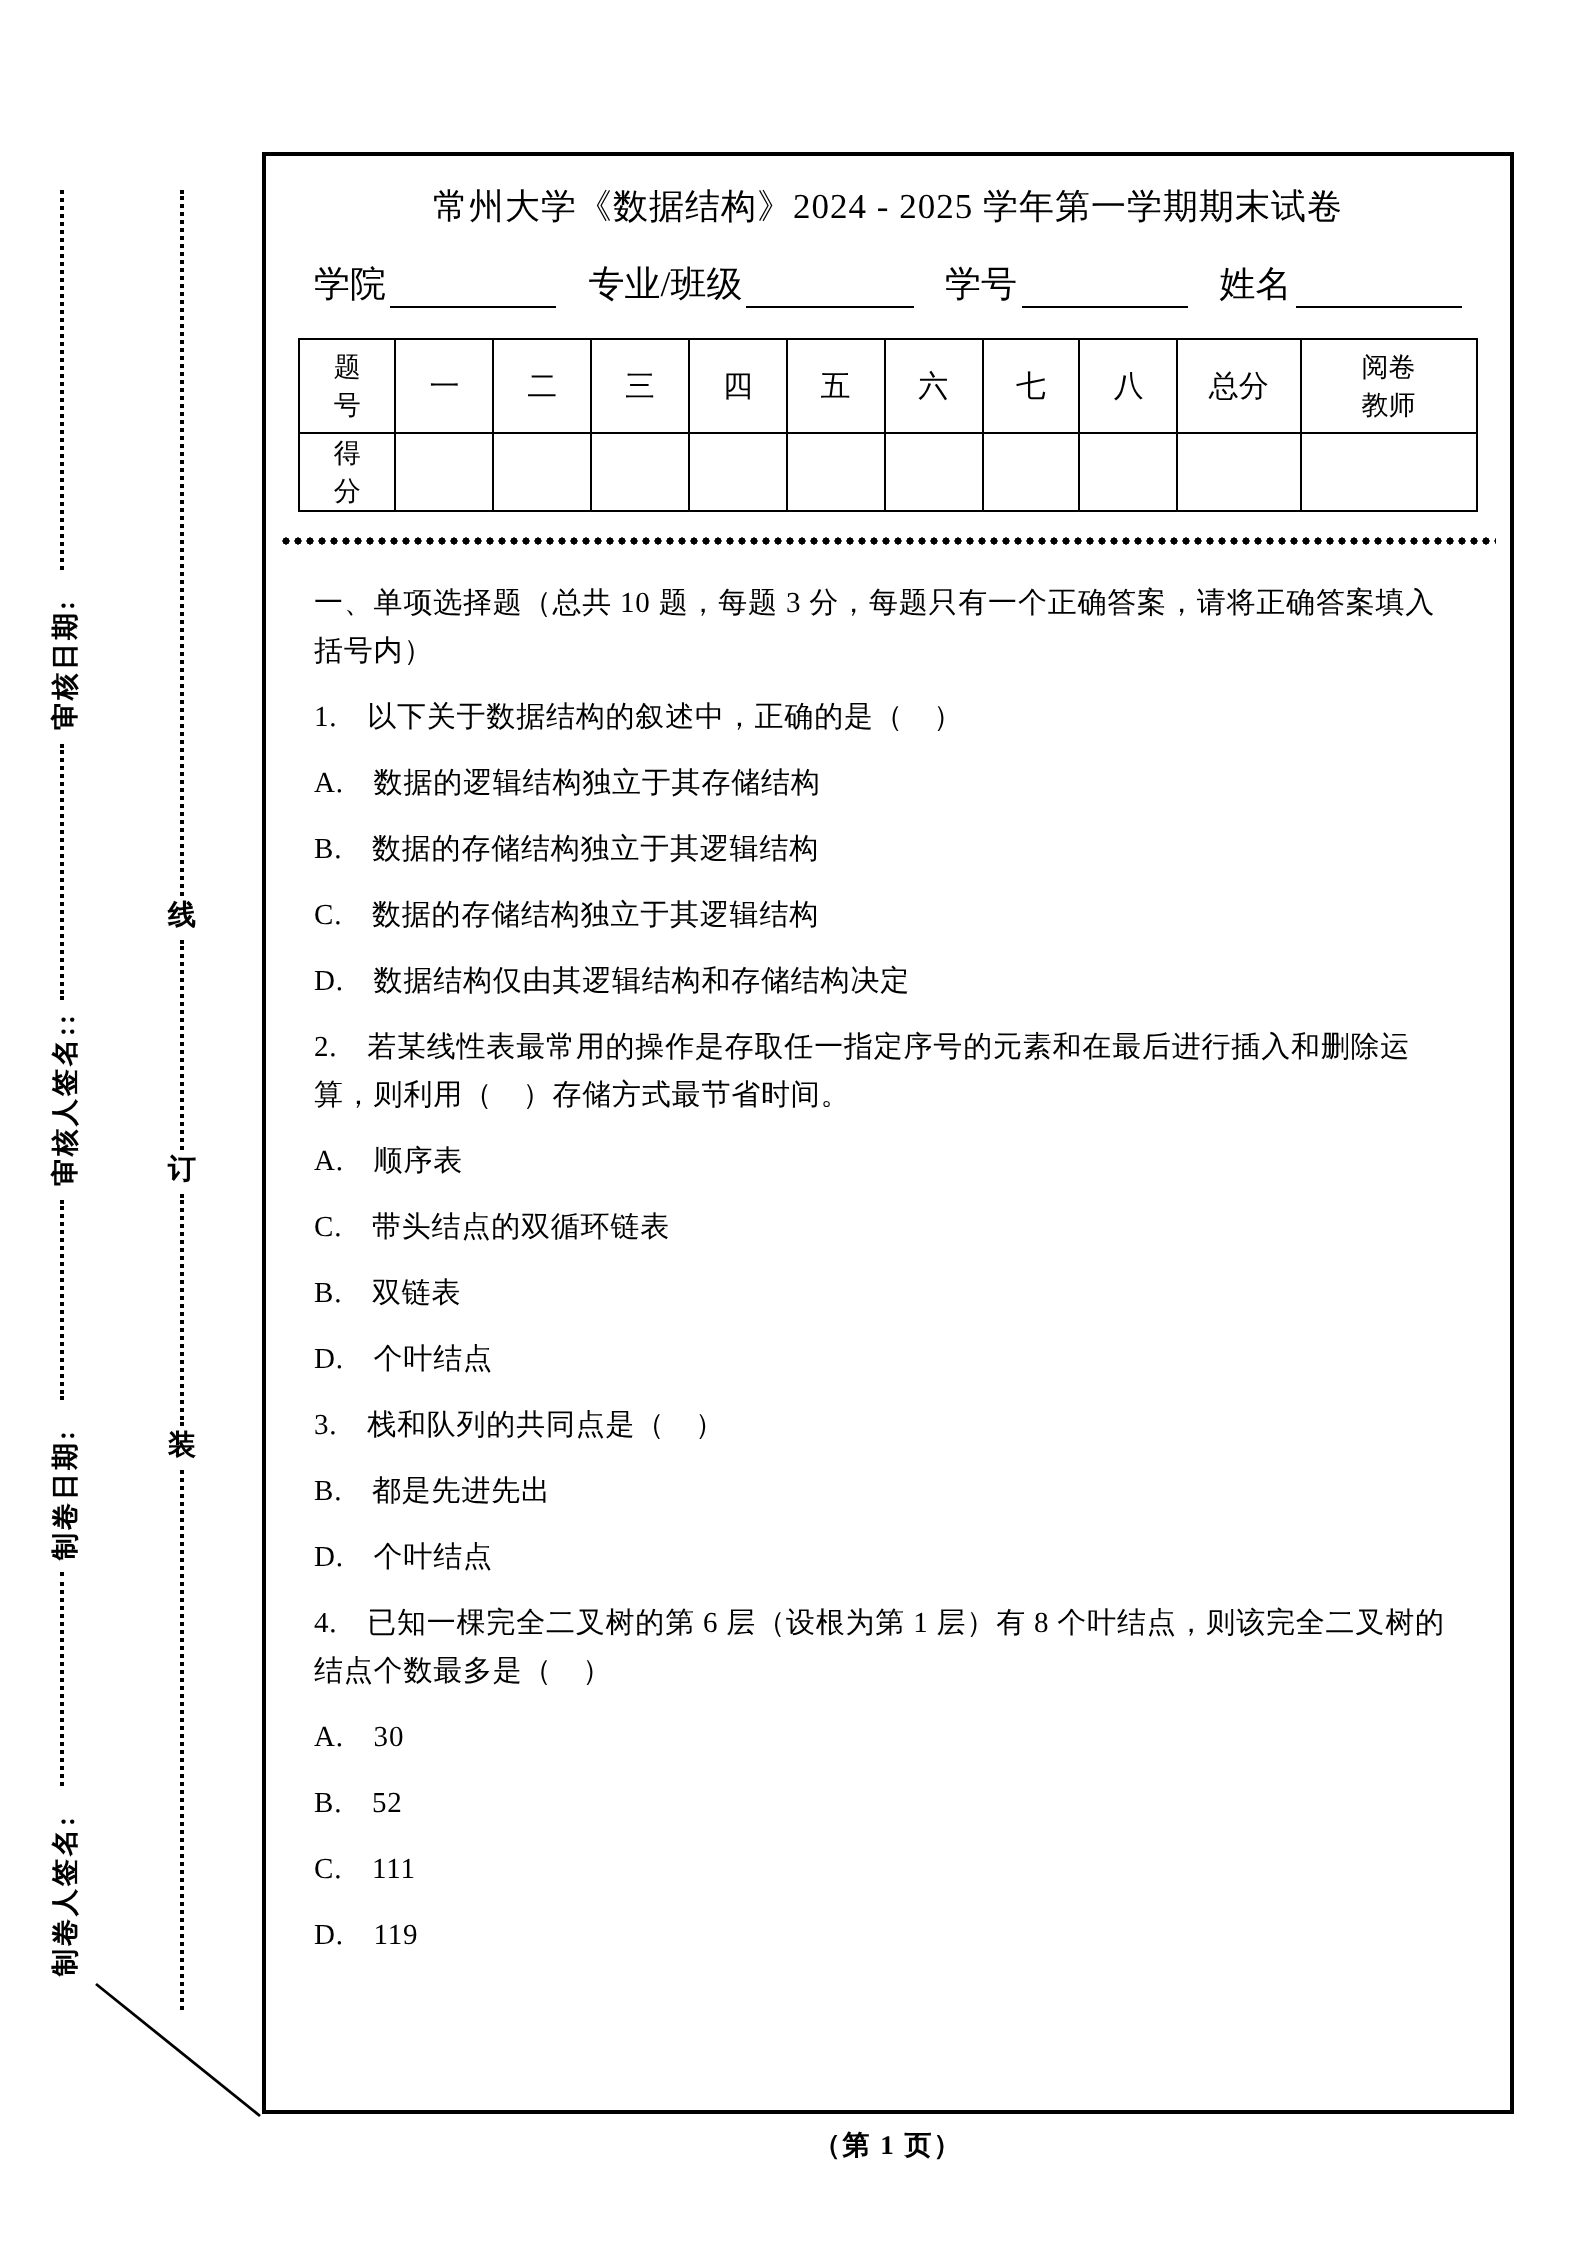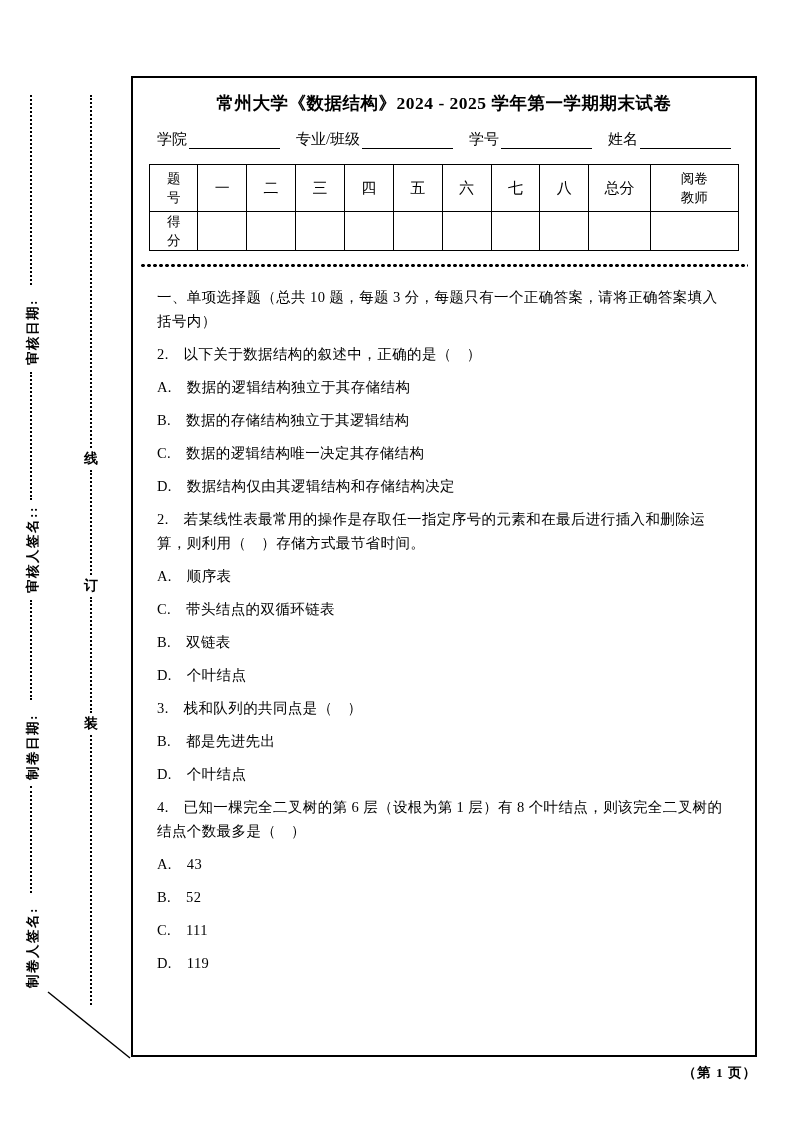--- a/index.html
+++ b/index.html
@@ -51,28 +51,28 @@
     left: 131px;
     top: 76px;
     width: 626px;
     height: 981px;
     border: 2px solid #000;
   }
   .title {
     margin: 13px 10px 13px;
     text-align: center;
     font-size: 17.5px;
-    font-weight: bold;
+    font-weight: normal;
     letter-spacing: 0.5px;
   }
   .fields {
     display: flex;
     align-items: flex-end;
     margin: 15px 24px 0;
-    font-size: 15px;
+    font-size: 18px;
     white-space: nowrap;
   }
   .blank {
     flex: 1;
     border-bottom: 1.5px solid #000;
     height: 17px;
     margin-left: 2px;
     margin-right: 16px;
   }
   .blank.last { margin-right: 0; }
@@ -109,21 +109,21 @@
     letter-spacing: 0.4px;
   }
   .content p { margin: 0 0 9px; line-height: 24px; }
   .content .section-heading { }
 
   .footer {
     position: absolute;
     left: 131px;
     top: 1064px;
     width: 626px;
-    text-align: right;
+    text-align: center;
     font-size: 13.5px;
     font-weight: bold;
     letter-spacing: 1px;
   }
 </style>
 </head>
 <body>
 
 <div class="page">
 
@@ -220,44 +220,44 @@
       </tr>
       </tbody>
     </table>
 
     <div class="dotted-sep"></div>
 
     <div class="content">
       <p class="section-heading">一、单项选择题（总共 10 题，每题 3 分，每题只有一个正确答案，请将正确答案填入括号内）</p>
 
       <div>
-        <p>2.　以下关于数据结构的叙述中，正确的是（　）</p>
+        <p>1.　以下关于数据结构的叙述中，正确的是（　）</p>
         <p>A.　数据的逻辑结构独立于其存储结构</p>
         <p>B.　数据的存储结构独立于其逻辑结构</p>
-        <p>C.　数据的逻辑结构唯一决定其存储结构</p>
+        <p>C.　数据的存储结构独立于其逻辑结构</p>
         <p>D.　数据结构仅由其逻辑结构和存储结构决定</p>
       </div>
 
       <div>
         <p>2.　若某线性表最常用的操作是存取任一指定序号的元素和在最后进行插入和删除运算，则利用（　）存储方式最节省时间。</p>
         <p>A.　顺序表</p>
         <p>C.　带头结点的双循环链表</p>
         <p>B.　双链表</p>
         <p>D.　个叶结点</p>
       </div>
 
       <div>
         <p>3.　栈和队列的共同点是（　）</p>
         <p>B.　都是先进先出</p>
         <p>D.　个叶结点</p>
       </div>
 
       <div>
         <p>4.　已知一棵完全二叉树的第 6 层（设根为第 1 层）有 8 个叶结点，则该完全二叉树的结点个数最多是（　）</p>
-        <p>A.　43</p>
+        <p>A.　30</p>
         <p>B.　52</p>
         <p>C.　111</p>
         <p>D.　119</p>
       </div>
     </div>
   </div>
 
   <div class="footer">（第 1 页）</div>
 
 </div>

